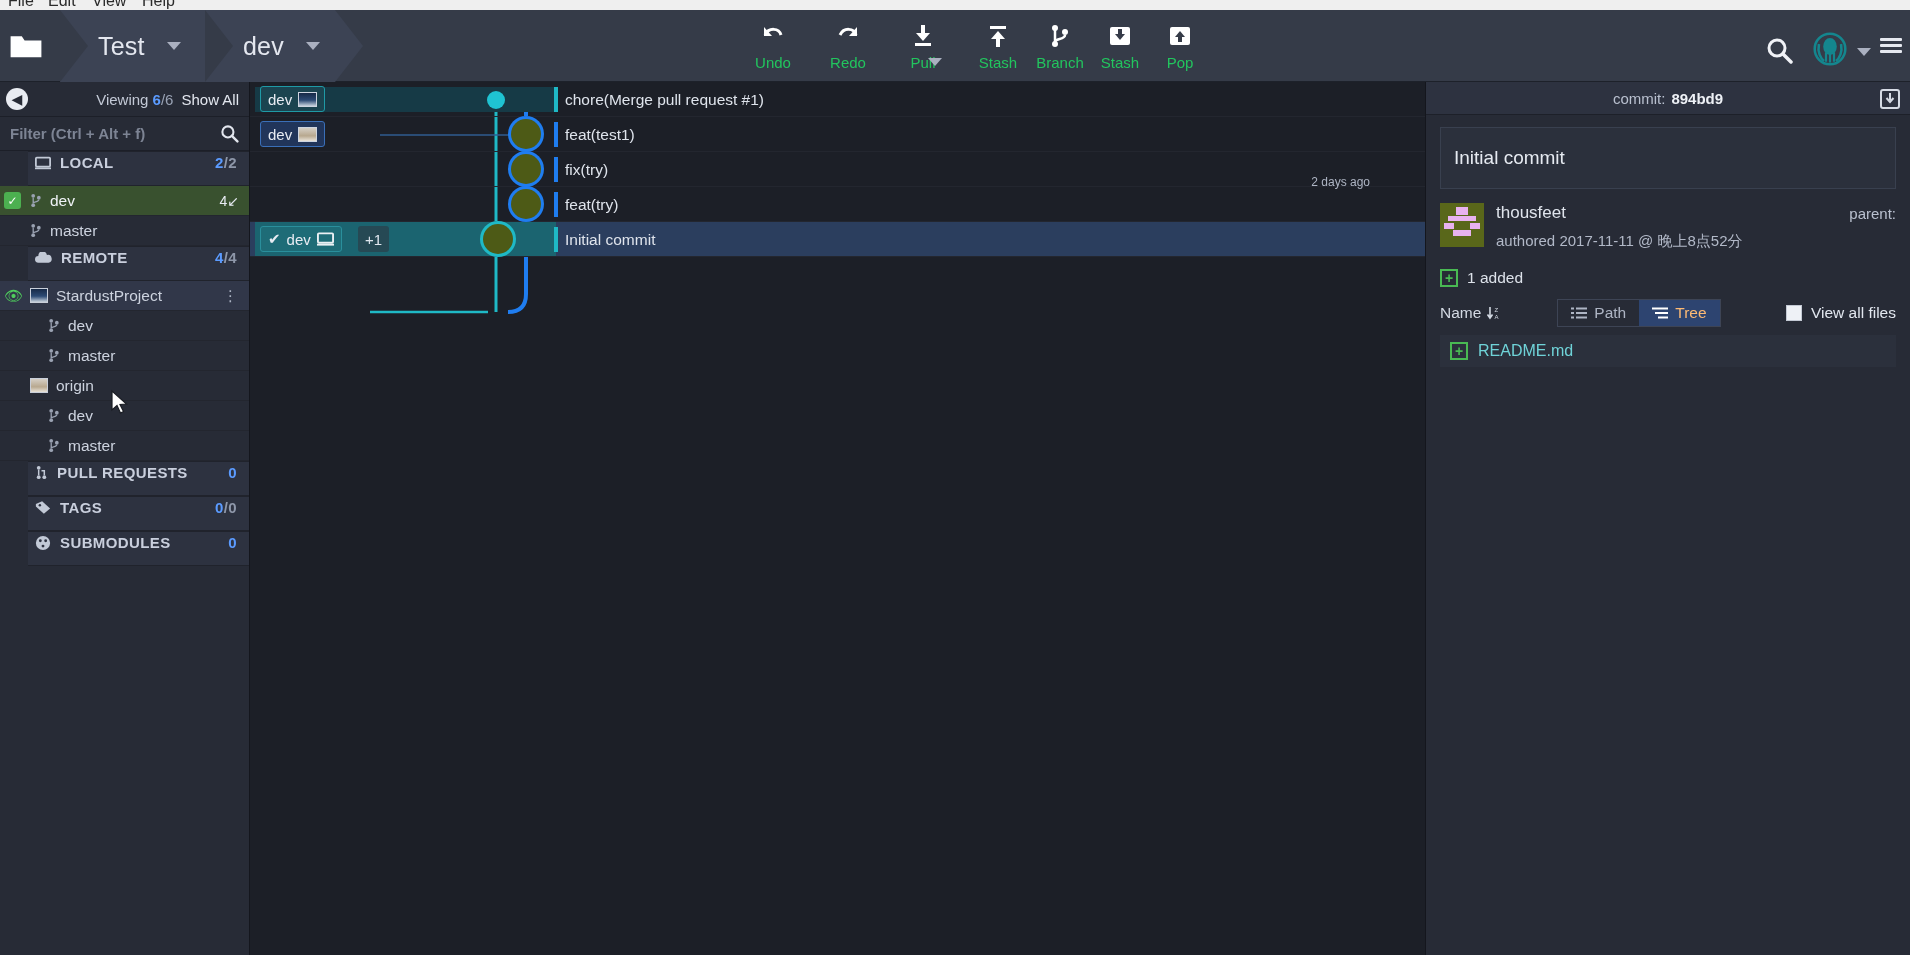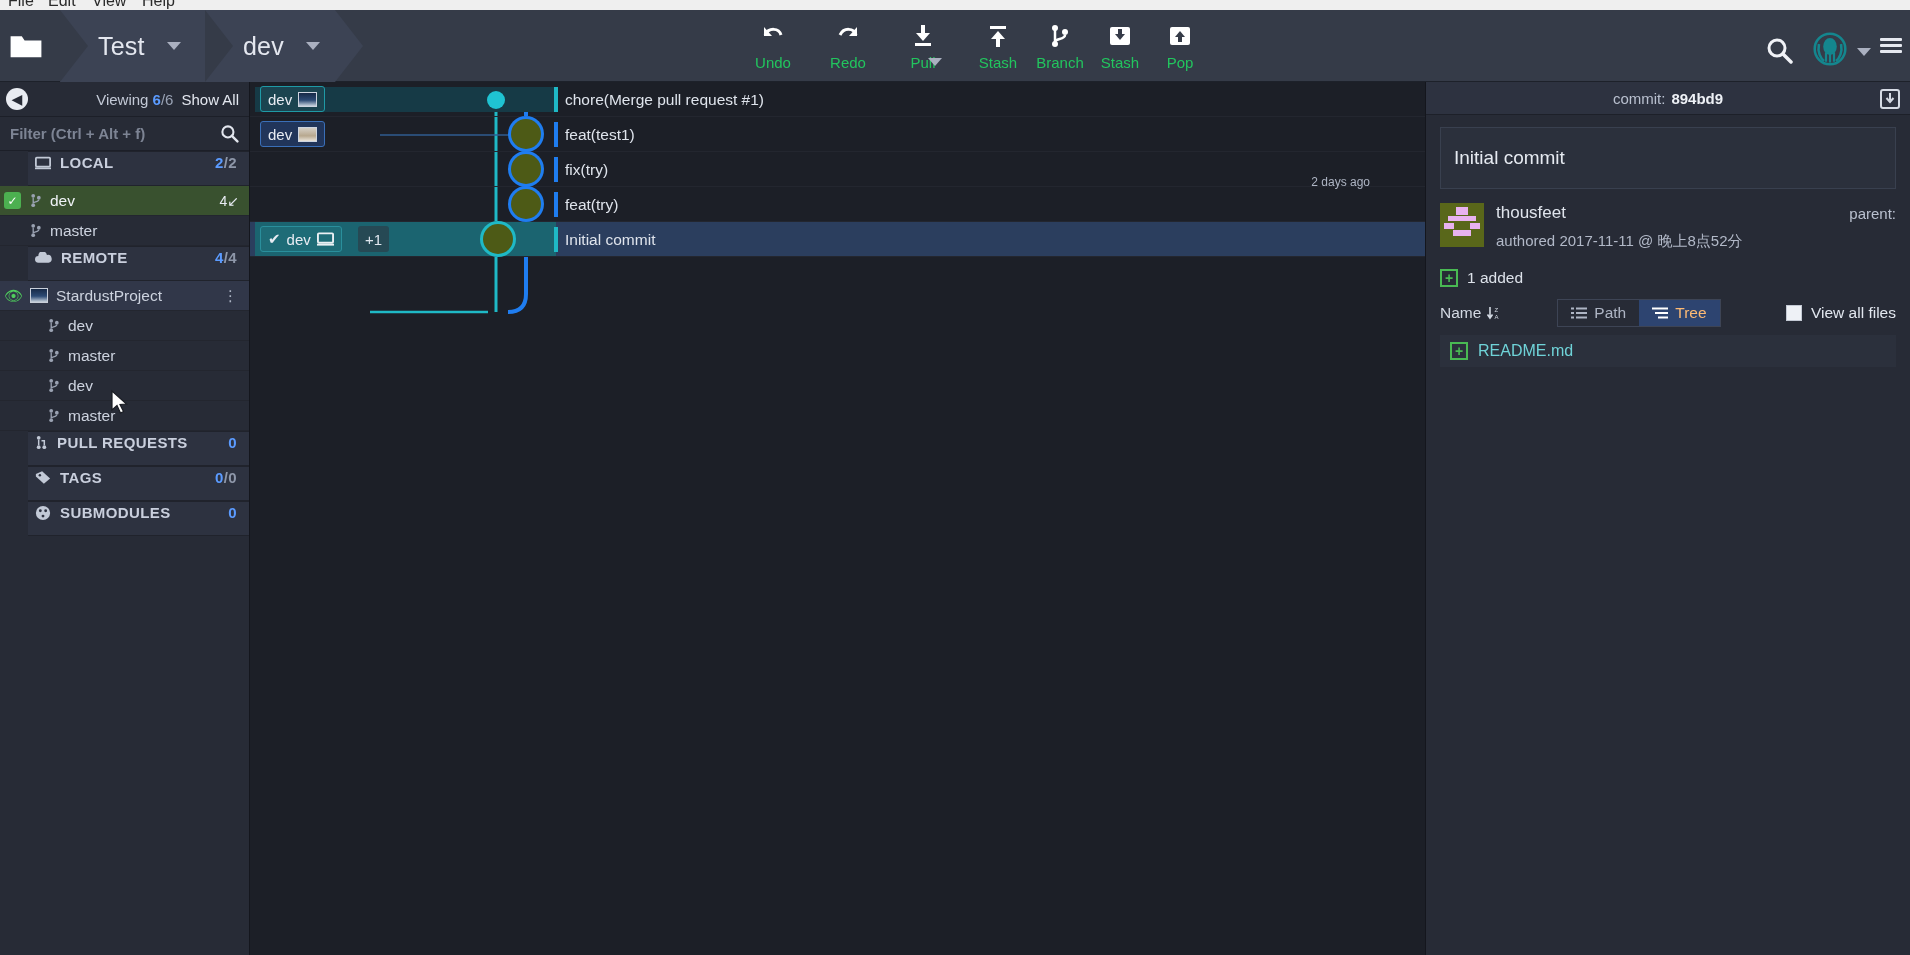--- a/index.html
+++ b/index.html
@@ -465,20 +465,24 @@
   <div class="sb-row indent2">
     <svg width="12" height="15" viewBox="0 0 12 16">
       <circle cx="3" cy="3" r="2" fill="#9aa2b2"></circle>
         <circle cx="9" cy="5" r="2" fill="#9aa2b2"></circle>
       <circle cx="3" cy="13" r="2" fill="#9aa2b2"></circle>
       <path d="M3 5 L3 11 M9 7 c0 3 -6 2 -6 4" stroke="#9aa2b2" stroke-width="1.4" fill="none"></path>
     </svg>
     <span>master</span>
   </div>
 
+  <div class="sb-row" style="padding-left:30px">
+    <span class="rm-avatar origin"></span>
+    <span>origin</span>
+  </div>
 
   <div class="sb-row indent2">
     <svg width="12" height="15" viewBox="0 0 12 16">
       <circle cx="3" cy="3" r="2" fill="#9aa2b2"></circle>
         <circle cx="9" cy="5" r="2" fill="#9aa2b2"></circle>
       <circle cx="3" cy="13" r="2" fill="#9aa2b2"></circle>
       <path d="M3 5 L3 11 M9 7 c0 3 -6 2 -6 4" stroke="#9aa2b2" stroke-width="1.4" fill="none"></path>
     </svg>
     <span>dev</span>
   </div>

